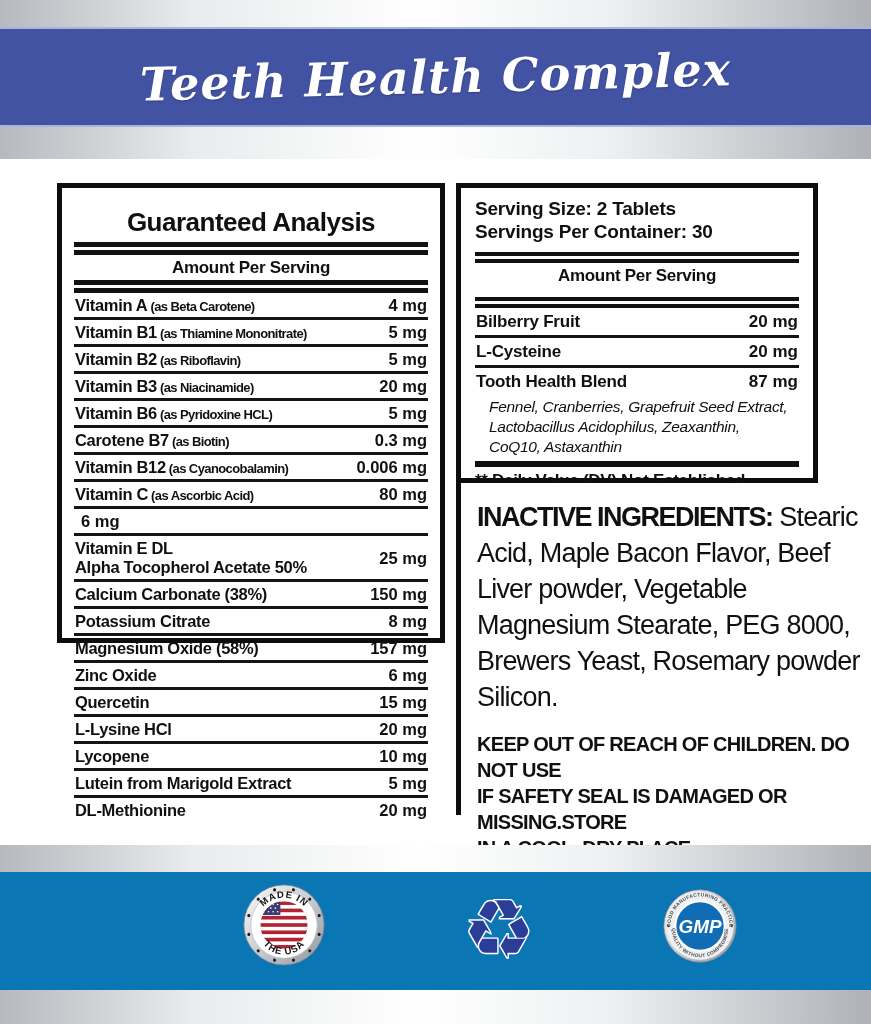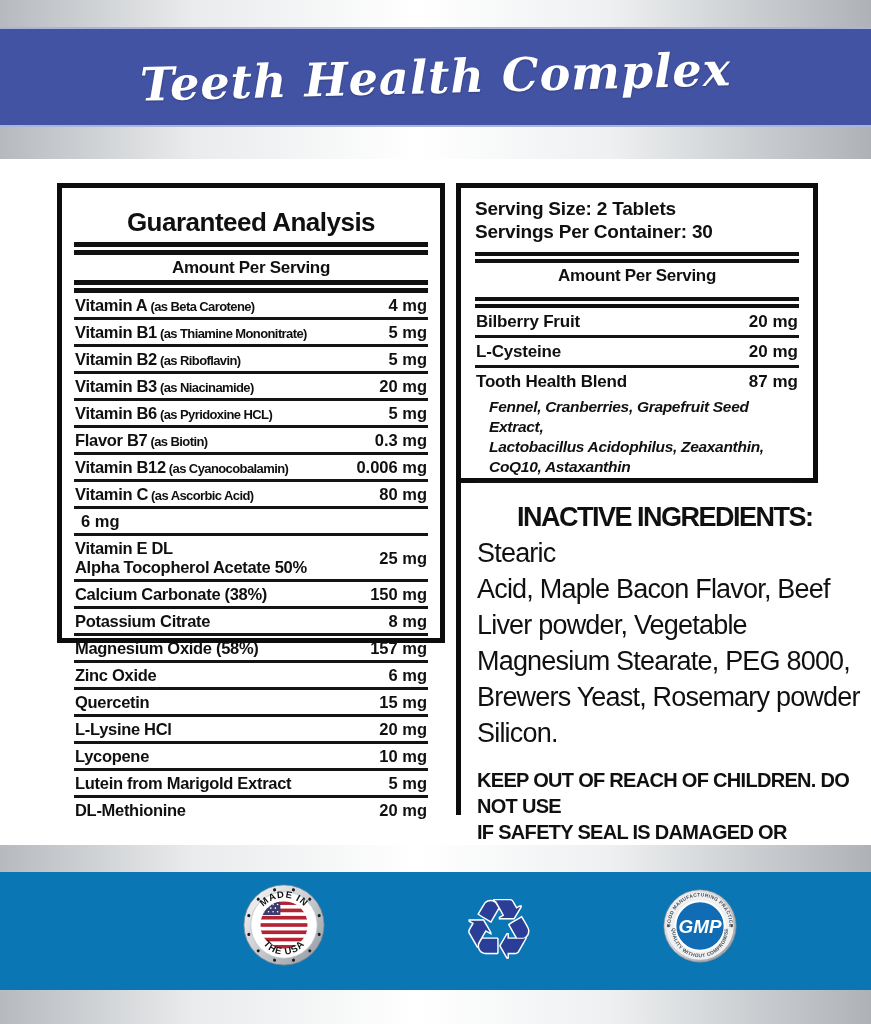--- a/index.html
+++ b/index.html
@@ -53,30 +53,30 @@
   }
   .sf-line { font-size:19px; font-weight:700; letter-spacing:-.2px; line-height:23px; }
   .sf-box .drule { margin-top:9px; }
   .sf-row {
     display:flex; justify-content:space-between; align-items:flex-start;
     border-bottom:3px solid #141414; padding:4px 1px 3px; font-size:17px;
   }
   .sf-row:last-child { border-bottom:none;gap:48px; }
   .sf-row .nm { font-weight:700; letter-spacing:-.2px; }
   .sf-row .amt { font-weight:700; white-space:nowrap; }
-  .blend { padding:2px 0 4px 14px; font-style:italic; font-size:15.5px; font-weight:700; letter-spacing:-.3px; line-height:20px; }
+  .blend { padding:2px 0 4px 14px; font-style:italic; font-size:15.5px; font-weight:400; letter-spacing:-.3px; line-height:20px; }
   .thick-rule { border-top:6px solid #111; }
   .dv-note { font-weight:700; font-size:17px; letter-spacing:-.3px; padding:4px 0; }
   
   .inactive-sec {
     position:absolute; left:456px; top:483px; width:415px; height:332px;
     border-left:5px solid #0d0d0d; padding:16px 0 0 16px; background:#fff;
   }
   .inactive-text { font-size:27px; line-height:36px; letter-spacing:-.8px; }
-  .inactive-text .h { font-weight:700; letter-spacing:-1.5px;margin-left:40px; }
+  .inactive-text .h { font-weight:700; letter-spacing:-1.5px; }
   .warning { margin-top:16px; font-weight:700; font-size:20px; line-height:26px; letter-spacing:-.7px; }
   
   .footer-band { position:absolute; top:872px; left:0; width:871px; height:118px; background:#0b76b4; }
   .badge { position:absolute; }
   .badge-usa { left:243px; top:12px; width:82px; height:82px; }
   .badge-recycle { left:456px; top:13px; width:86px; height:86px; }
   .badge-gmp { left:663px; top:17px; width:74px; height:74px; }
 </style>
 </head>
 <body>
@@ -111,21 +111,21 @@
         </div>
         <div class="ga-row">
           <div class="cell-name"><span class="nm">Vitamin B3</span><span class="note"> (as Niacinamide)</span></div>
           <div class="amt">20 mg</div>
         </div>
         <div class="ga-row">
           <div class="cell-name"><span class="nm">Vitamin B6</span><span class="note"> (as Pyridoxine HCL)</span></div>
           <div class="amt">5 mg</div>
         </div>
         <div class="ga-row">
-          <div class="cell-name"><span class="nm">Flavor B7</span><span class="note"> (as Biotin)</span></div>
+          <div class="cell-name"><span class="nm">Carotene B7</span><span class="note"> (as Biotin)</span></div>
           <div class="amt">0.3 mg</div>
         </div>
         <div class="ga-row">
           <div class="cell-name"><span class="nm">Vitamin B12</span><span class="note"> (as Cyanocobalamin)</span></div>
           <div class="amt">0.006 mg</div>
         </div>
         <div class="ga-row">
           <div class="cell-name"><span class="nm">Vitamin C</span><span class="note"> (as Ascorbic Acid)</span></div>
           <div class="amt">80 mg</div>
         </div>

